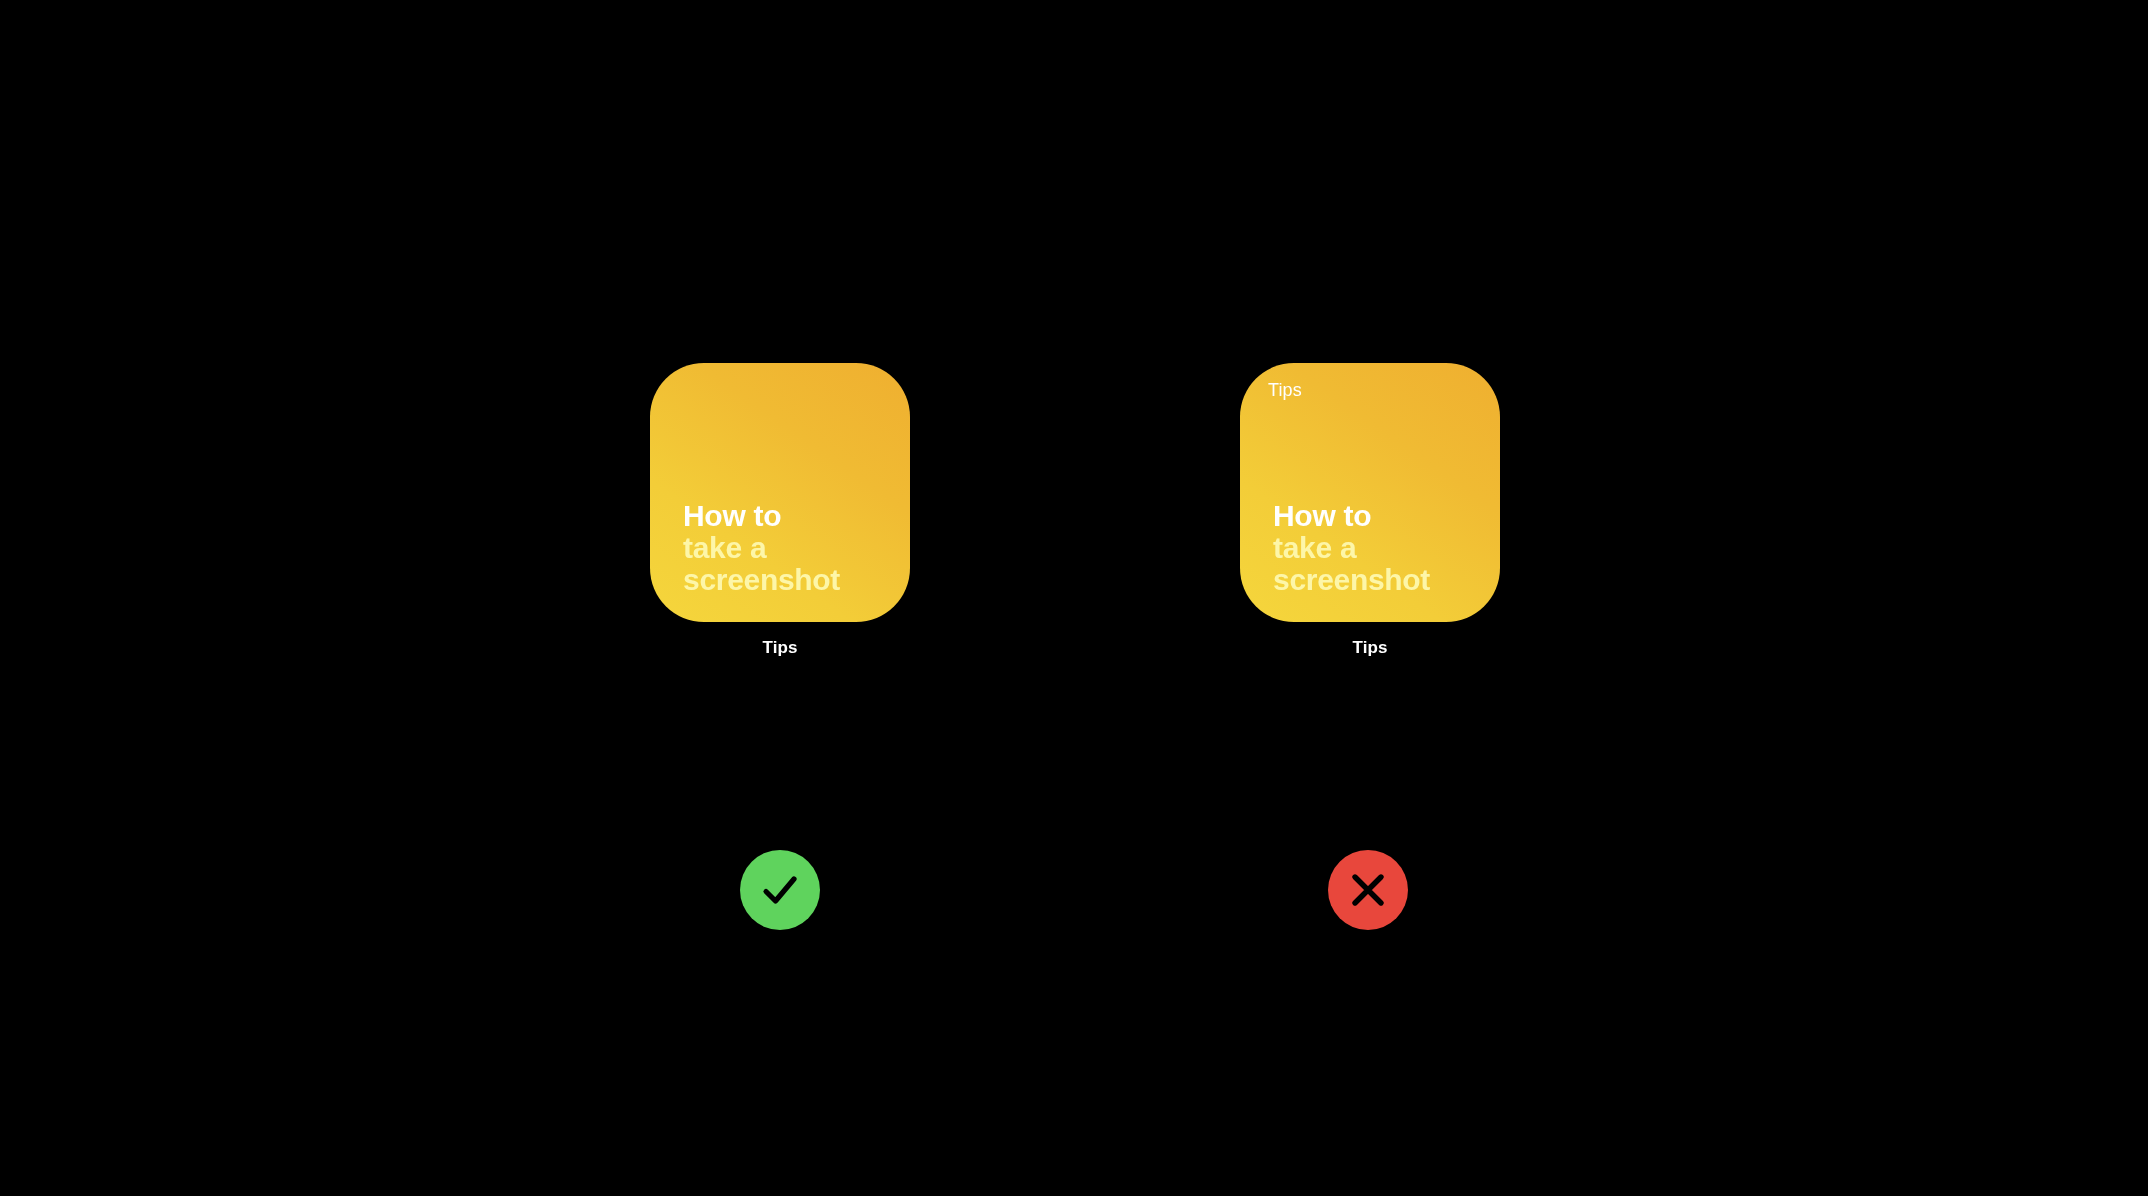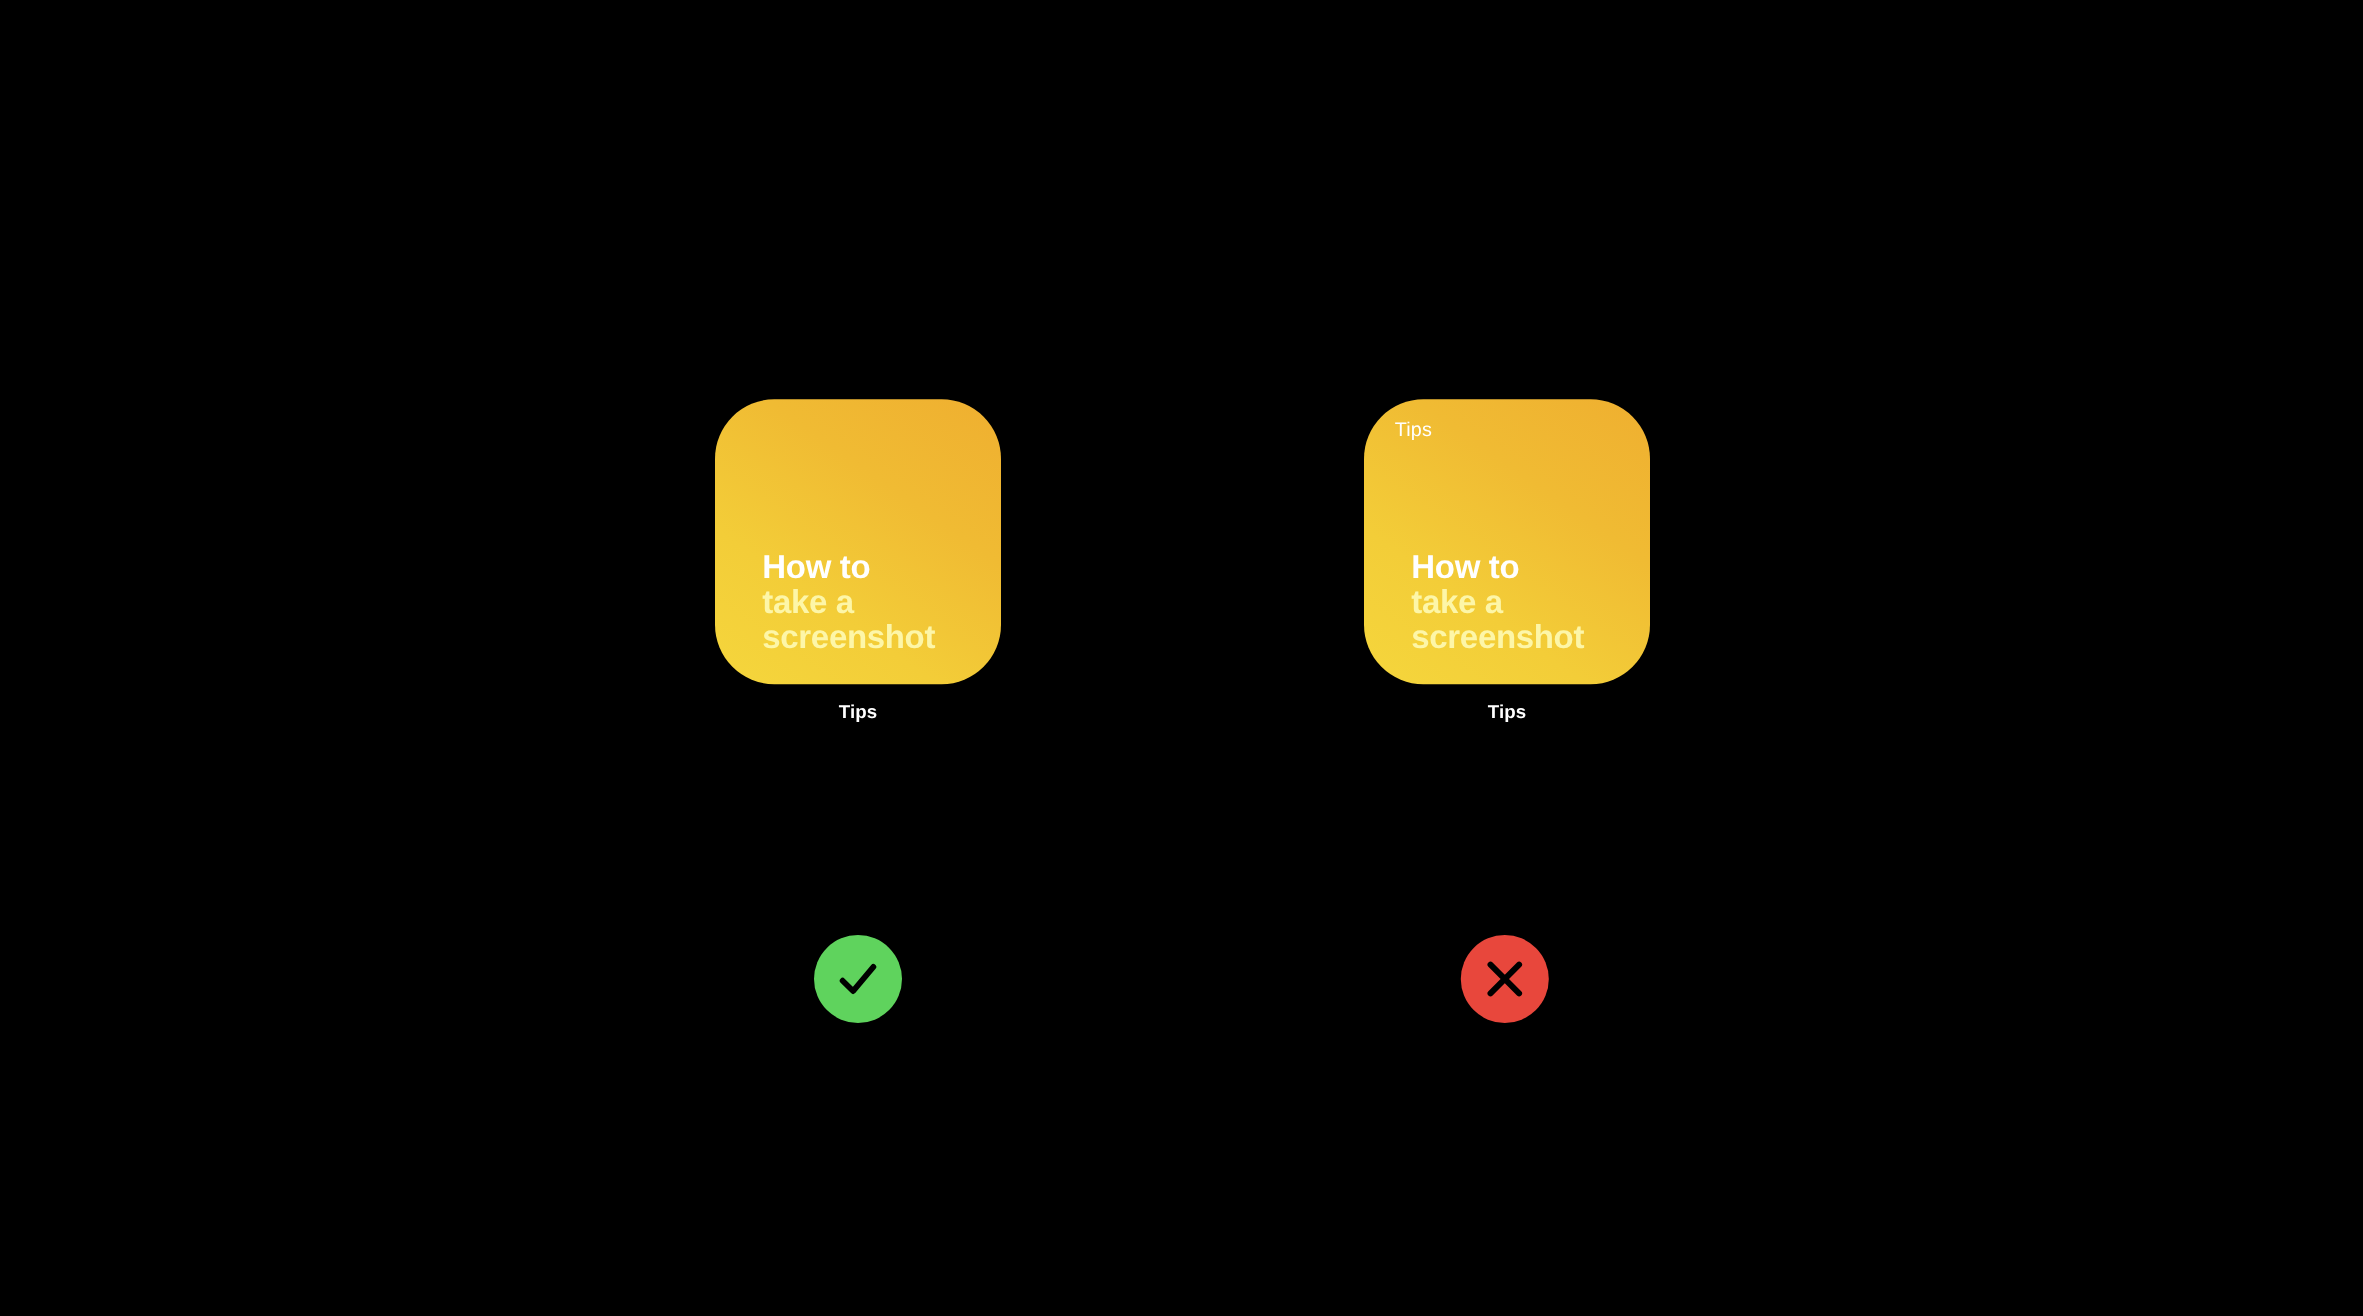--- a/index.html
+++ b/index.html
@@ -57,21 +57,21 @@
     top: 18px;
     font-size: 18px;
     font-weight: 400;
     color: #ffffff;
     letter-spacing: 0.1px;
     line-height: 1;
   }
 
   .tile-body {
     position: absolute;
-    left: 43px;
+    left: 33px;
     bottom: 26px;
     right: 10px;
   }
 
   .tile-line {
     font-size: 30px;
     line-height: 32px;
     font-weight: 600;
     letter-spacing: -0.3px;
     white-space: nowrap;

